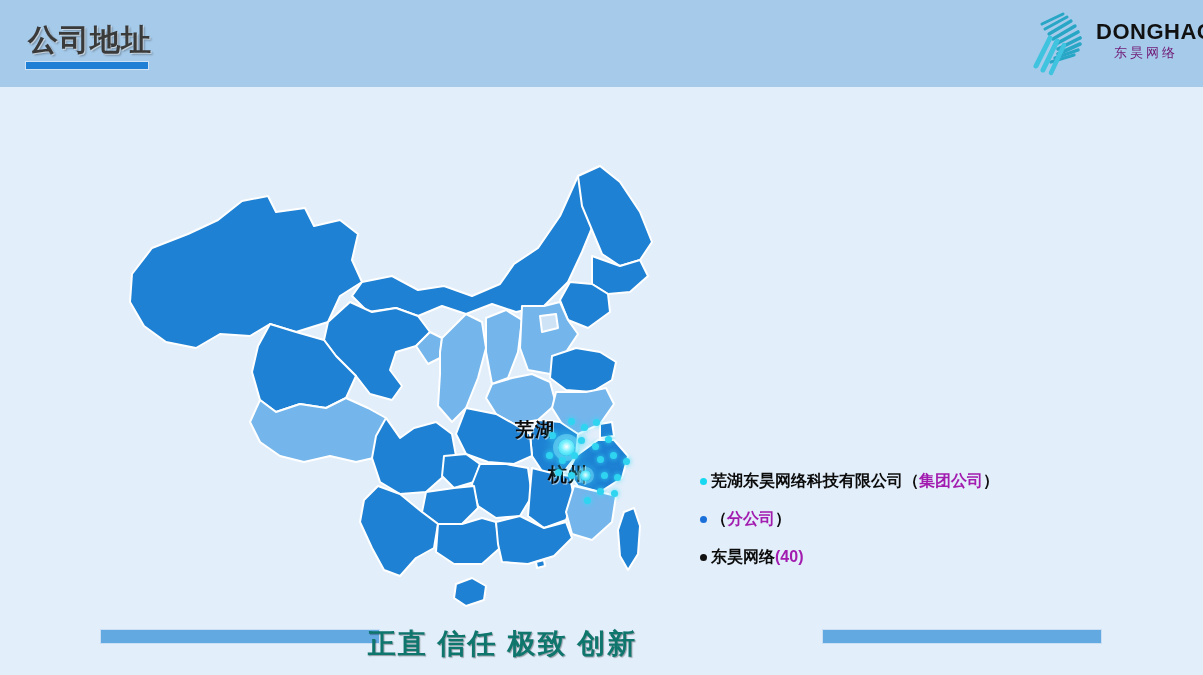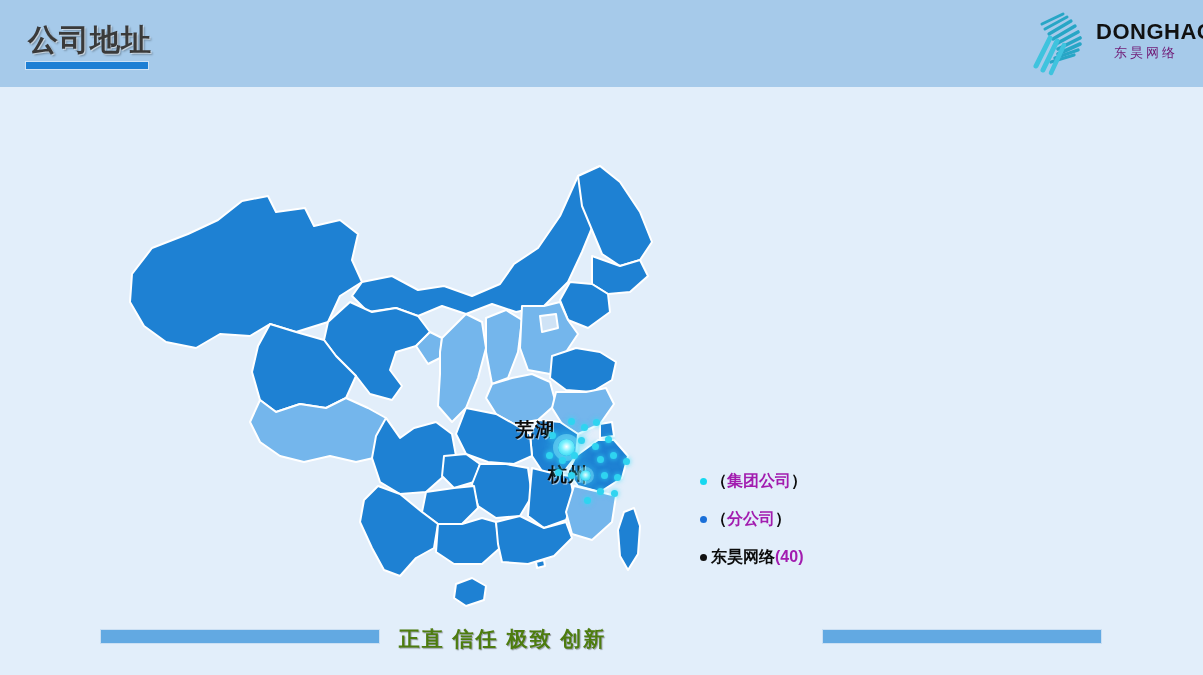--- a/index.html
+++ b/index.html
@@ -91,21 +91,21 @@
 
   
   .footer-bar {
     position:absolute; top:629px; height:15px;
     background:#62a9e2; border:1px solid #cadff3;
   }
   #footer-bar-left  { left:100px; width:280px; }
   #footer-bar-right { left:822px; width:280px; }
   #slogan {
     position:absolute; left:0; top:625px; width:1005px; text-align:center;
-    font-size:21px; font-weight:bold; color:#4d7c0f; letter-spacing:2px;
+    font-size:28px; font-weight:bold; color:#0f766e; letter-spacing:2px;
     text-shadow:1px 1px 1px rgba(0,0,0,.35);
   }
 </style>
 </head>
 <body>
 
 <div id="header">
   <div id="page-title">公司地址</div>
   <div id="title-underline"></div>
 
@@ -232,20 +232,21 @@
   <div class="office-dot" style="left:514px; top:318px;"></div>
   <div class="office-dot" style="left:497px; top:332px;"></div>
   <div class="office-dot" style="left:511px; top:334px;"></div>
   <div class="office-dot" style="left:484px; top:341px;"></div>
 </div>
 
 <div id="legend">
 
   <div class="legend-row">
     <span class="legend-bullet b-cyan"></span>
+    <span>芜湖东昊网络科技有限公司</span>
     <span class="legend-paren">（</span>
     <span class="legend-emph">集团公司</span>
     <span class="legend-paren">）</span>
   </div>
 
   <div class="legend-row">
     <span class="legend-bullet b-blue"></span>
     <span class="legend-paren">（</span>
     <span class="legend-emph">分公司</span>
     <span class="legend-paren">）</span>

